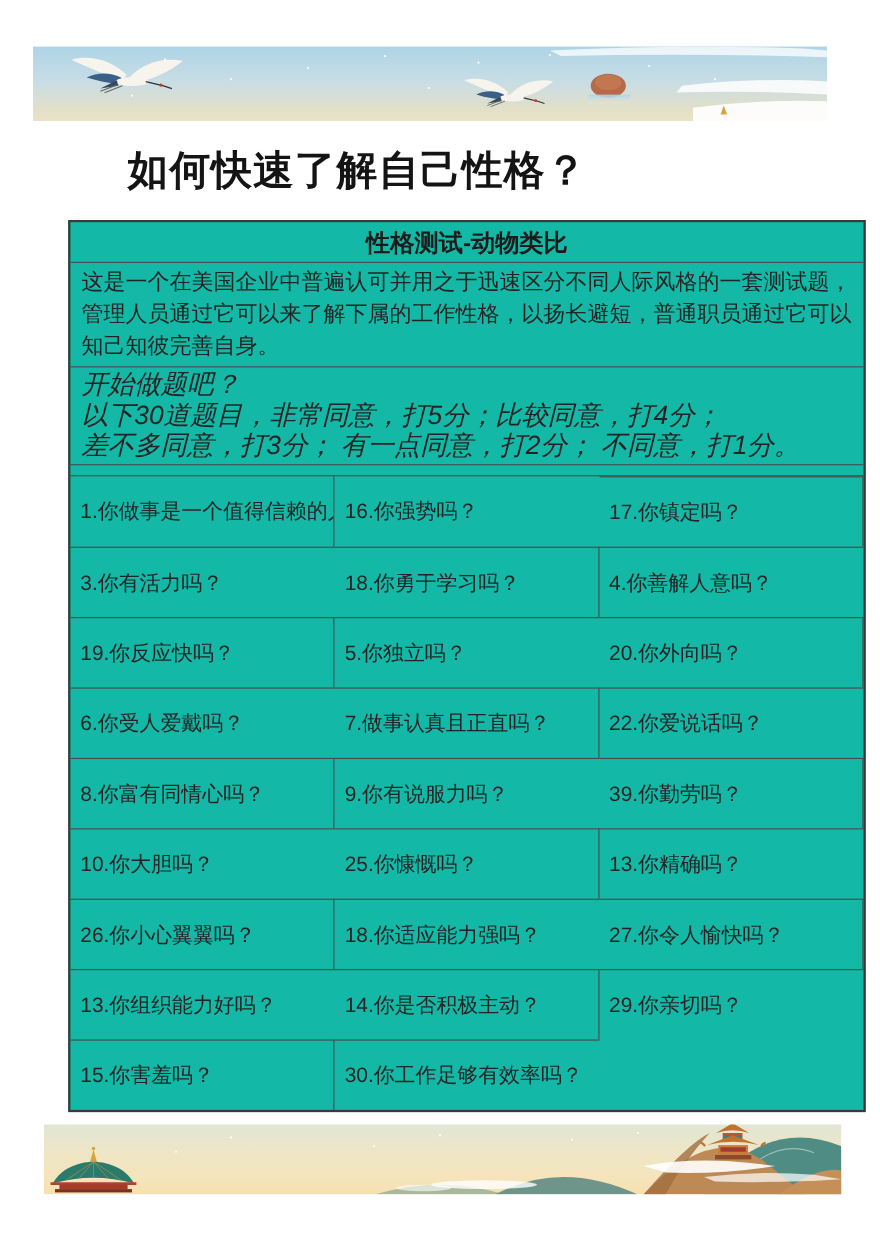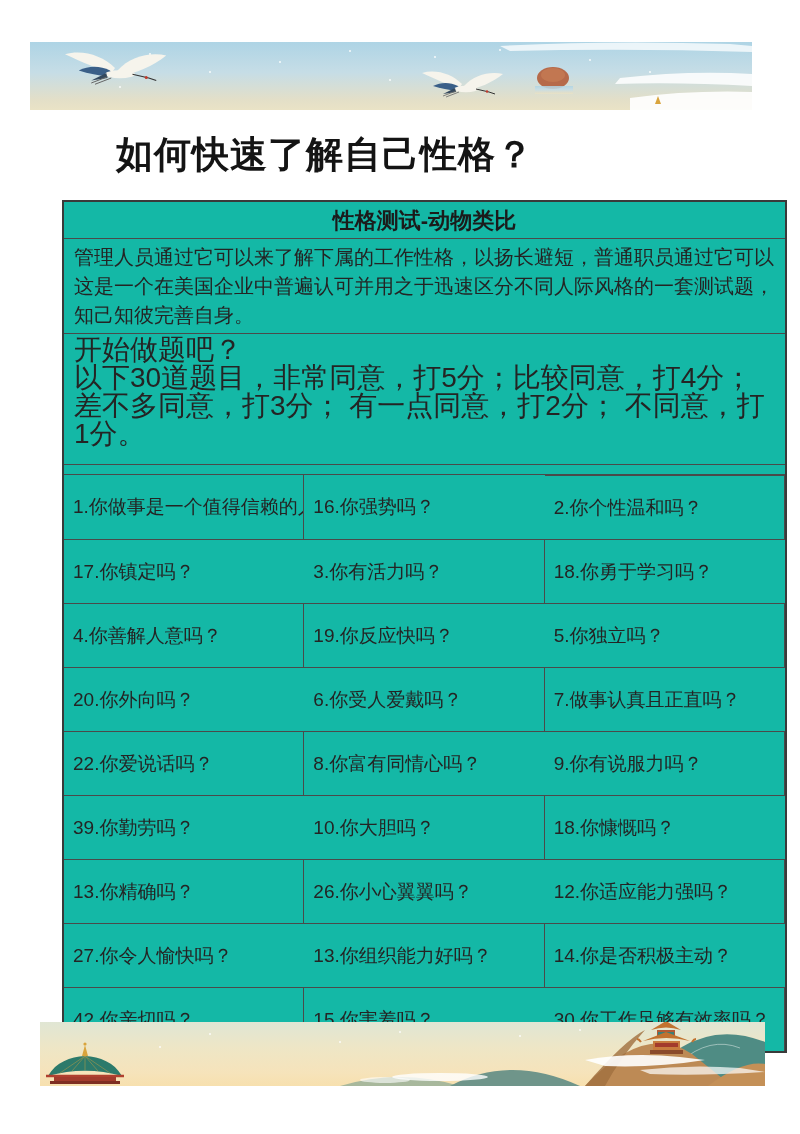--- a/index.html
+++ b/index.html
@@ -40,23 +40,24 @@
     height:37px; line-height:37px;
     text-align:center; font-weight:700; font-size:22px; color:#1b1b1b;
     border-bottom:1.5px solid #4a4a4a;
   }
   .t-intro {
     padding:4px 10px 3px 10px;
     font-size:20px; line-height:29px;
     border-bottom:1.5px solid #4a4a4a;
   }
   .t-inst {
-    padding:2px 10px 16px 10px;
-    font-size:28px; line-height:28px;
+    padding:2px 10px 2px 10px;
+    font-size:24px; line-height:28px;
     border-bottom:1.5px solid #4a4a4a;
+    font-style:italic;
   }
   .t-spacer { height:10px; border-bottom:1.5px solid #4a4a4a; }
 
   .qgrid {
     display:grid;
     grid-template-columns:1fr 1fr 1fr;
     grid-auto-rows:1fr;
     height:576px;
   }
   .qcell {
@@ -135,59 +136,58 @@
   </svg>
 </div>
 
 <div class="page-title">如何快速了解自己性格？</div>
 
 <div class="main-table">
 
   <div class="t-header">性格测试-动物类比</div>
 
   <div class="t-intro">
+    <div>这是一个在美国企业中普遍认可并用之于迅速区分不同人际风格的一套测试题，</div>
     <div>管理人员通过它可以来了解下属的工作性格，以扬长避短，普通职员通过它可以</div>
-    <div>这是一个在美国企业中普遍认可并用之于迅速区分不同人际风格的一套测试题，</div>
     <div>知己知彼完善自身。</div>
   </div>
 
   <div class="t-inst">
     <div>开始做题吧？</div>
     <div>以下30道题目，非常同意，打5分；比较同意，打4分；</div>
     <div>差不多同意，打3分； 有一点同意，打2分； 不同意，打1分。</div>
   </div>
 
   <div class="t-spacer"></div>
 
   <div class="qgrid">
     <div class="qcell">1.你做事是一个值得信赖的人吗？</div>
     <div class="qcell">16.你强势吗？</div>
-    <div class="qcell">2.你个性温和吗？</div>
     <div class="qcell">17.你镇定吗？</div>
     <div class="qcell">3.你有活力吗？</div>
     <div class="qcell">18.你勇于学习吗？</div>
     <div class="qcell">4.你善解人意吗？</div>
     <div class="qcell">19.你反应快吗？</div>
     <div class="qcell">5.你独立吗？</div>
     <div class="qcell">20.你外向吗？</div>
     <div class="qcell">6.你受人爱戴吗？</div>
     <div class="qcell">7.做事认真且正直吗？</div>
     <div class="qcell">22.你爱说话吗？</div>
     <div class="qcell">8.你富有同情心吗？</div>
     <div class="qcell">9.你有说服力吗？</div>
     <div class="qcell">39.你勤劳吗？</div>
     <div class="qcell">10.你大胆吗？</div>
-    <div class="qcell">18.你慷慨吗？</div>
+    <div class="qcell">25.你慷慨吗？</div>
     <div class="qcell">13.你精确吗？</div>
     <div class="qcell">26.你小心翼翼吗？</div>
-    <div class="qcell">12.你适应能力强吗？</div>
+    <div class="qcell">18.你适应能力强吗？</div>
     <div class="qcell">27.你令人愉快吗？</div>
     <div class="qcell">13.你组织能力好吗？</div>
     <div class="qcell">14.你是否积极主动？</div>
-    <div class="qcell">42.你亲切吗？</div>
+    <div class="qcell">29.你亲切吗？</div>
     <div class="qcell">15.你害羞吗？</div>
     <div class="qcell">30.你工作足够有效率吗？</div>
   </div>
 </div>
 
 <div class="banner-bottom">
   <svg width="725" height="64" viewBox="0 0 725 64">
     <defs>
       <linearGradient id="dusk" x1="0" y1="0" x2="0" y2="1">
         <stop offset="0" stop-color="#e0e6d4"></stop>

